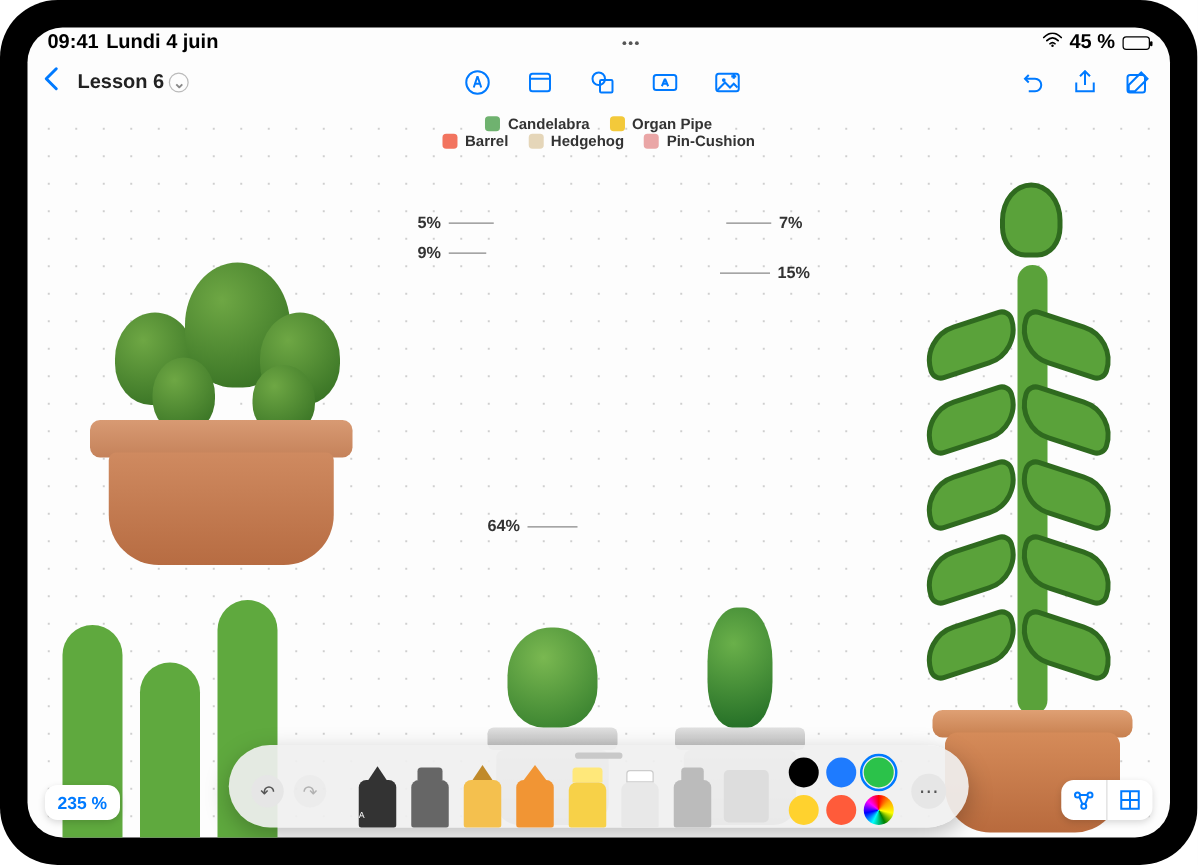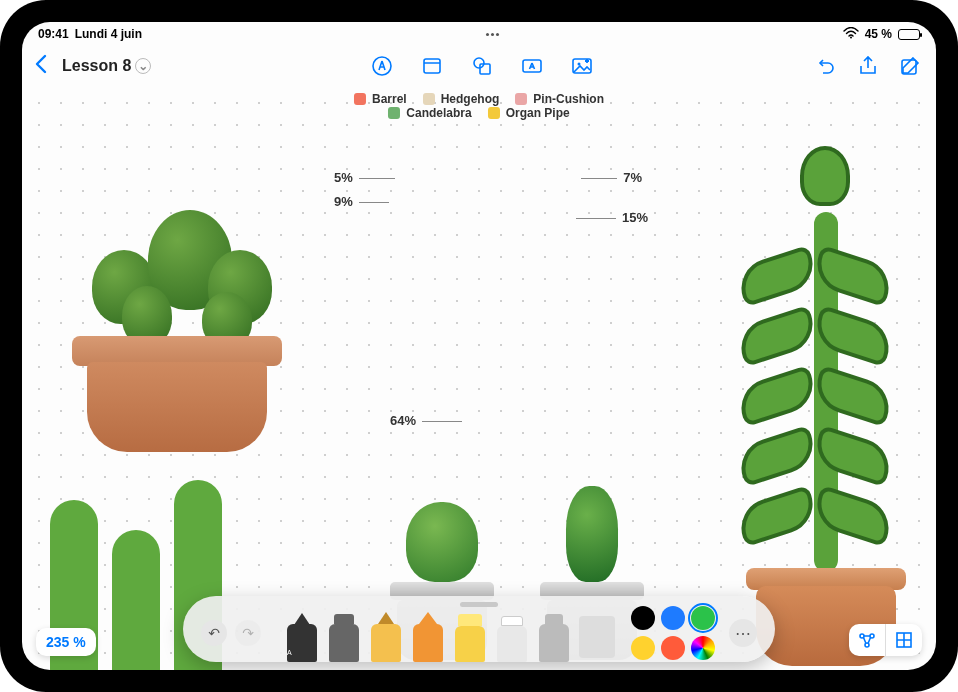--- a/index.html
+++ b/index.html
@@ -6,21 +6,21 @@
   html, body { width: 958px; height: 692px; font-family: -apple-system, "Helvetica Neue", Arial, sans-serif; }
   .device {
     width: 958px; height: 692px; background: #000; border-radius: 46px; padding: 22px; position: relative;
   }
   .screen {
     width: 100%; height: 100%; background: #fdfdfd; border-radius: 28px; position: relative; overflow: hidden;
   }
   
   .statusbar {
     height: 24px; display: flex; justify-content: space-between; align-items: center;
-    padding: 0 16px; font-size: 12px; font-weight: 600; color: #000;
+    padding: 0 16px; font-size: 16px; font-weight: 600; color: #000;
   }
   .status-left { display: flex; gap: 6px; align-items: center; }
   .status-right { display: flex; gap: 6px; align-items: center; }
   .status-dots { display: flex; gap: 2px; }
   .status-dots span { width: 3px; height: 3px; background: #555; border-radius: 50%; }
   .battery { width: 22px; height: 11px; border: 1px solid #000; border-radius: 3px; position: relative; }
   .battery::after { content:""; position:absolute; right:-3px; top:3px; width:2px; height:4px; background:#000; border-radius:1px;}
   .battery .fill { background:#000; height:100%; width:100%; border-radius:1px; }
   
   .toolbar {
@@ -163,21 +163,21 @@
     </div>
 
     <div class="toolbar">
       <div class="toolbar-left">
         <span class="back-chevron">
           <svg width="14" height="20" viewBox="0 0 14 20">
               <path d="M11 2 L3 10 L11 18" stroke="#007aff" stroke-width="2.4" fill="none" stroke-linecap="round" stroke-linejoin="round"></path>
             </svg>
         </span>
         <span class="board-title">
-          <span>Lesson 8</span>
+          <span>Lesson 6</span>
           <span class="chev">⌄</span>
         </span>
       </div>
       <div class="toolbar-center">
         <span class="icon-btn">
           <svg viewBox="0 0 24 24">
               <circle cx="12" cy="12" r="9"></circle>
               <path d="M12 7 L9 16 M12 7 L15 16 M10 13 H14"></path>
             </svg>
         </span>
@@ -228,40 +228,40 @@
             </svg>
         </span>
       </div>
     </div>
 
     <div class="canvas">
 
       <div class="legend">
         <div class="legend-row">
           <span class="legend-item">
+              <span class="swatch" style="background:#6fb26f"></span>
+              <span>Candelabra</span>
+            </span>
+          <span class="legend-item">
+              <span class="swatch" style="background:#f3c93a"></span>
+              <span>Organ Pipe</span>
+            </span>
+        </div>
+        <div class="legend-row">
+          <span class="legend-item">
               <span class="swatch" style="background:#f2745f"></span>
               <span>Barrel</span>
             </span>
           <span class="legend-item">
               <span class="swatch" style="background:#e5d6b9"></span>
               <span>Hedgehog</span>
             </span>
           <span class="legend-item">
               <span class="swatch" style="background:#eaa6a6"></span>
               <span>Pin-Cushion</span>
-            </span>
-        </div>
-        <div class="legend-row">
-          <span class="legend-item">
-              <span class="swatch" style="background:#6fb26f"></span>
-              <span>Candelabra</span>
-            </span>
-          <span class="legend-item">
-              <span class="swatch" style="background:#f3c93a"></span>
-              <span>Organ Pipe</span>
             </span>
         </div>
       </div>
 
       <div class="chart">
         <div class="pct" style="top:4px; left:-28px;"><span>5%</span><span class="line" style="width:36px; margin-left:6px;"></span></div>
         <div class="pct" style="top:28px; left:-28px;"><span>9%</span><span class="line" style="width:30px; margin-left:6px;"></span></div>
         <div class="pct" style="top:4px; right:-30px;"><span class="line" style="width:36px; margin-right:6px;"></span><span>7%</span></div>
         <div class="pct" style="top:44px; right:-36px;"><span class="line" style="width:40px; margin-right:6px;"></span><span>15%</span></div>
         <div class="pct" style="bottom:-12px; left:28px;"><span>64%</span><span class="line" style="width:40px; margin-left:6px;"></span></div>

